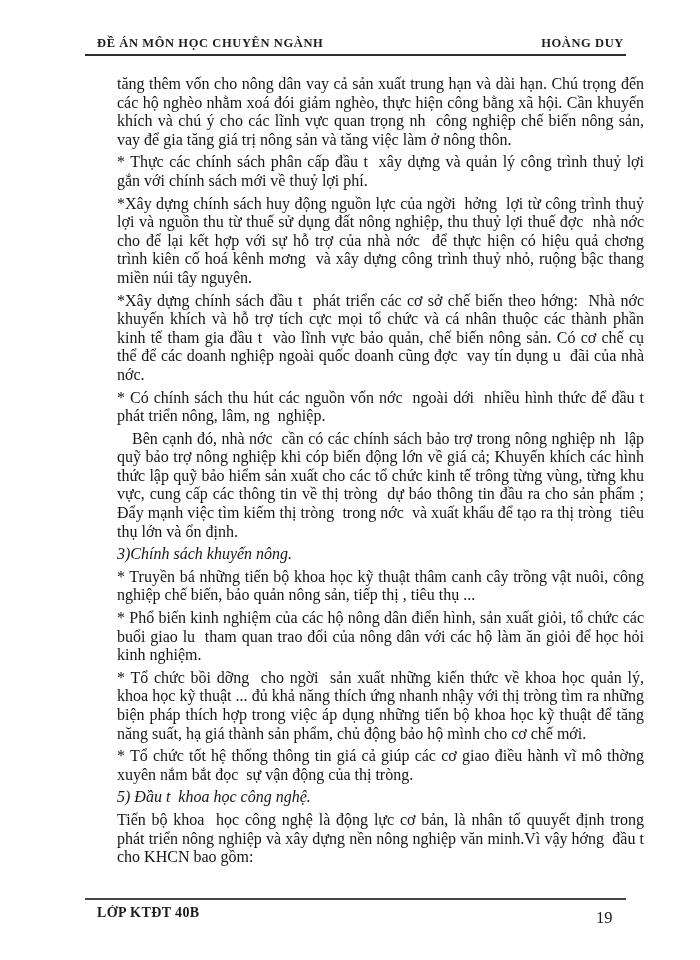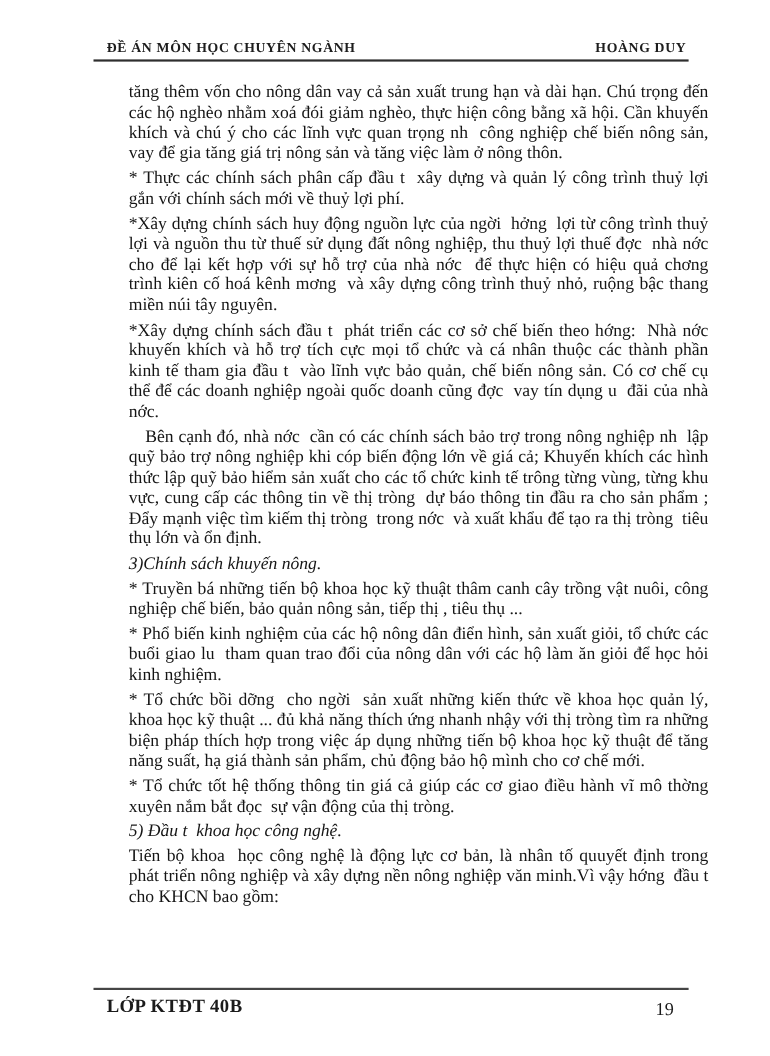--- a/index.html
+++ b/index.html
@@ -77,21 +77,21 @@
     height: 0;
     border-top: 2px solid #454545;
   }
   .footer-left {
     position: absolute;
     top: 905px;
     left: 97px;
     height: 15px;           
     overflow: hidden;
     font-weight: bold;
-    font-size: 17px;
+    font-size: 14px;
     letter-spacing: 0.4px;
     color: #1b1b1b;
   }
   .footer-page {
     position: absolute;
     top: 908px;
     left: 596px;
     font-size: 16.5px;
     color: #1b1b1b;
   }
@@ -105,20 +105,21 @@
     <span>ĐỀ ÁN MÔN HỌC CHUYÊN NGÀNH</span>
     <span>HOÀNG DUY</span>
   </div>
   <div class="header-rule"></div>
 
   <div class="content">
     <p>tăng thêm vốn cho nông dân vay cả sản xuất trung hạn và dài hạn. Chú trọng đến các hộ nghèo nhằm xoá đói giảm nghèo, thực hiện công bằng xã hội. Cần khuyến khích và chú ý cho các lĩnh vực quan trọng nh  công nghiệp chế biến nông sản, vay để gia tăng giá trị nông sản và tăng việc làm ở nông thôn.</p>
     <p>* Thực các chính sách phân cấp đầu t  xây dựng và quản lý công trình thuỷ lợi gắn với chính sách mới về thuỷ lợi phí.</p>
     <p>*Xây dựng chính sách huy động nguồn lực của ngời  hởng  lợi từ công trình thuỷ lợi và nguồn thu từ thuế sử dụng đất nông nghiệp, thu thuỷ lợi thuế đợc  nhà nớc  cho để lại kết hợp với sự hỗ trợ của nhà nớc  để thực hiện có hiệu quả chơng  trình kiên cố hoá kênh mơng  và xây dựng công trình thuỷ nhỏ, ruộng bậc thang miền núi tây nguyên.</p>
     <p>*Xây dựng chính sách đầu t  phát triển các cơ sở chế biến theo hớng:  Nhà nớc  khuyến khích và hỗ trợ tích cực mọi tổ chức và cá nhân thuộc các thành phần kinh tế tham gia đầu t  vào lĩnh vực bảo quản, chế biến nông sản. Có cơ chế cụ thể để các doanh nghiệp ngoài quốc doanh cũng đợc  vay tín dụng u  đãi của nhà nớc.</p>
+    <p>* Có chính sách thu hút các nguồn vốn nớc  ngoài dới  nhiều hình thức để đầu t  phát triển nông, lâm, ng  nghiệp.</p>
     <p class="indent-first">Bên cạnh đó, nhà nớc  cần có các chính sách bảo trợ trong nông nghiệp nh  lập quỹ bảo trợ nông nghiệp khi cóp biến động lớn về giá cả; Khuyến khích các hình thức lập quỹ bảo hiểm sản xuất cho các tổ chức kinh tế trông từng vùng, từng khu vực, cung cấp các thông tin về thị tròng  dự báo thông tin đầu ra cho sản phẩm ; Đẩy mạnh việc tìm kiếm thị tròng  trong nớc  và xuất khẩu để tạo ra thị tròng  tiêu thụ lớn và ổn định.</p>
     <p class="heading-italic">3)Chính sách khuyến nông.</p>
     <p>* Truyền bá những tiến bộ khoa học kỹ thuật thâm canh cây trồng vật nuôi, công nghiệp chế biến, bảo quản nông sản, tiếp thị , tiêu thụ ...</p>
     <p>* Phổ biến kinh nghiệm của các hộ nông dân điển hình, sản xuất giỏi, tổ chức các buổi giao lu  tham quan trao đổi của nông dân với các hộ làm ăn giỏi để học hỏi kinh nghiệm.</p>
     <p>* Tổ chức bồi dỡng  cho ngời  sản xuất những kiến thức về khoa học quản lý, khoa học kỹ thuật ... đủ khả năng thích ứng nhanh nhậy với thị tròng tìm ra những biện pháp thích hợp trong việc áp dụng những tiến bộ khoa học kỹ thuật để tăng năng suất, hạ giá thành sản phẩm, chủ động bảo hộ mình cho cơ chế mới.</p>
     <p>* Tổ chức tốt hệ thống thông tin giá cả giúp các cơ giao điều hành vĩ mô thờng  xuyên nắm bắt đọc  sự vận động của thị tròng.</p>
     <p class="heading-italic">5) Đầu t  khoa học công nghệ.</p>
     <p class="block-indent">Tiến bộ khoa  học công nghệ là động lực cơ bản, là nhân tố quuyết định trong phát triển nông nghiệp và xây dựng nền nông nghiệp văn minh.Vì vậy hớng  đầu t  cho KHCN bao gồm:</p>
   </div>
 

